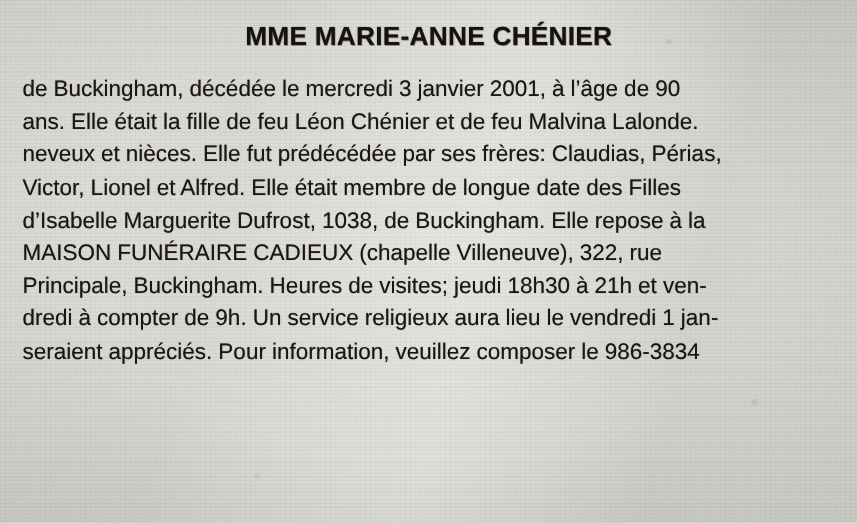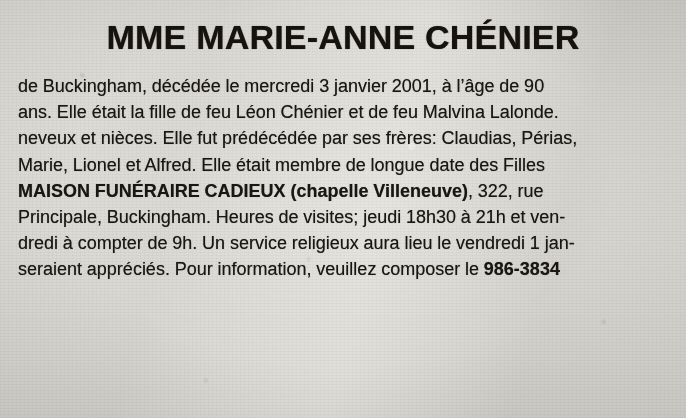--- a/index.html
+++ b/index.html
@@ -48,39 +48,39 @@
   .clip {
     position: relative;
     z-index: 2;
     padding: 14px 18px 10px 18px;
     box-sizing: border-box;
     height: 100%;
   }
   #headline {
     text-align: center;
     font-weight: bold;
-    font-size: 34px;
+    font-size: 21px;
     letter-spacing: 0.2px;
     color: #15120f;
     margin: 4px 0 16px 0;
     font-family: "Liberation Sans", sans-serif;
     text-shadow: 0 0 1px rgba(0,0,0,0.55), 0.5px 0.4px 0 rgba(0,0,0,0.25);
     white-space: nowrap;
   }
   #body-text {
     font-size: 18px;
     line-height: 26.2px;
     color: #191613;
     text-align: left;
     text-shadow: 0 0 0.7px rgba(0,0,0,0.5);
     font-family: "Liberation Sans", sans-serif;
     word-spacing: -0.2px;
   }
   #body-text b {
-    font-weight: bold;
+    font-weight: normal;
     margin-top: 47px;
   }
   .line {
     display: block;
     white-space: nowrap;
   }
 </style>
 </head>
 <body>
 
@@ -89,21 +89,22 @@
   <div id="vignette"></div>
 
   <div class="clip">
 
     <h1 id="headline">MME MARIE-ANNE CHÉNIER</h1>
 
     <div id="body-text">
       <span class="line">de Buckingham, décédée le mercredi 3 janvier 2001, à l’âge de 90</span>
       <span class="line">ans. Elle était la fille de feu Léon Chénier et de feu Malvina Lalonde.</span>
       <span class="line">neveux et nièces. Elle fut prédécédée par ses frères: Claudias, Périas,</span>
-      <span class="line">Marie, Lionel et Alfred. Elle était membre de longue date des Filles</span>
+      <span class="line">Victor, Lionel et Alfred. Elle était membre de longue date des Filles</span>
+      <span class="line">d’Isabelle Marguerite Dufrost, 1038, de Buckingham. Elle repose à la</span>
       <span class="line"><b>MAISON FUNÉRAIRE CADIEUX (chapelle Villeneuve)</b><span>, 322, rue</span></span>
       <span class="line">Principale, Buckingham. Heures de visites; jeudi 18h30 à 21h et ven-</span>
       <span class="line">dredi à compter de 9h. Un service religieux aura lieu le vendredi 1 jan-</span>
       <span class="line"><span>seraient appréciés. Pour information, veuillez composer le </span><b>986-3834</b></span>
     </div>
 
   </div>
 </div>
 
 </body></html>

